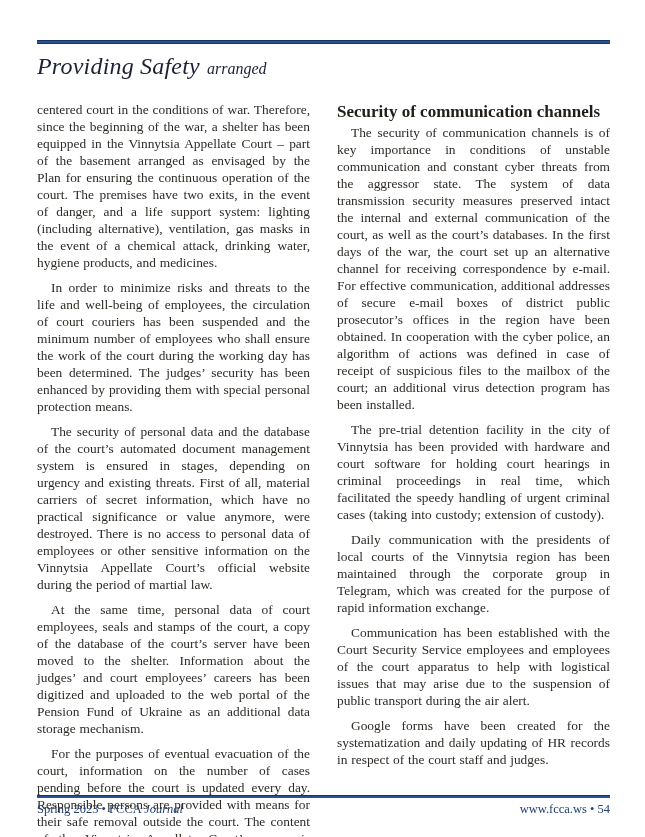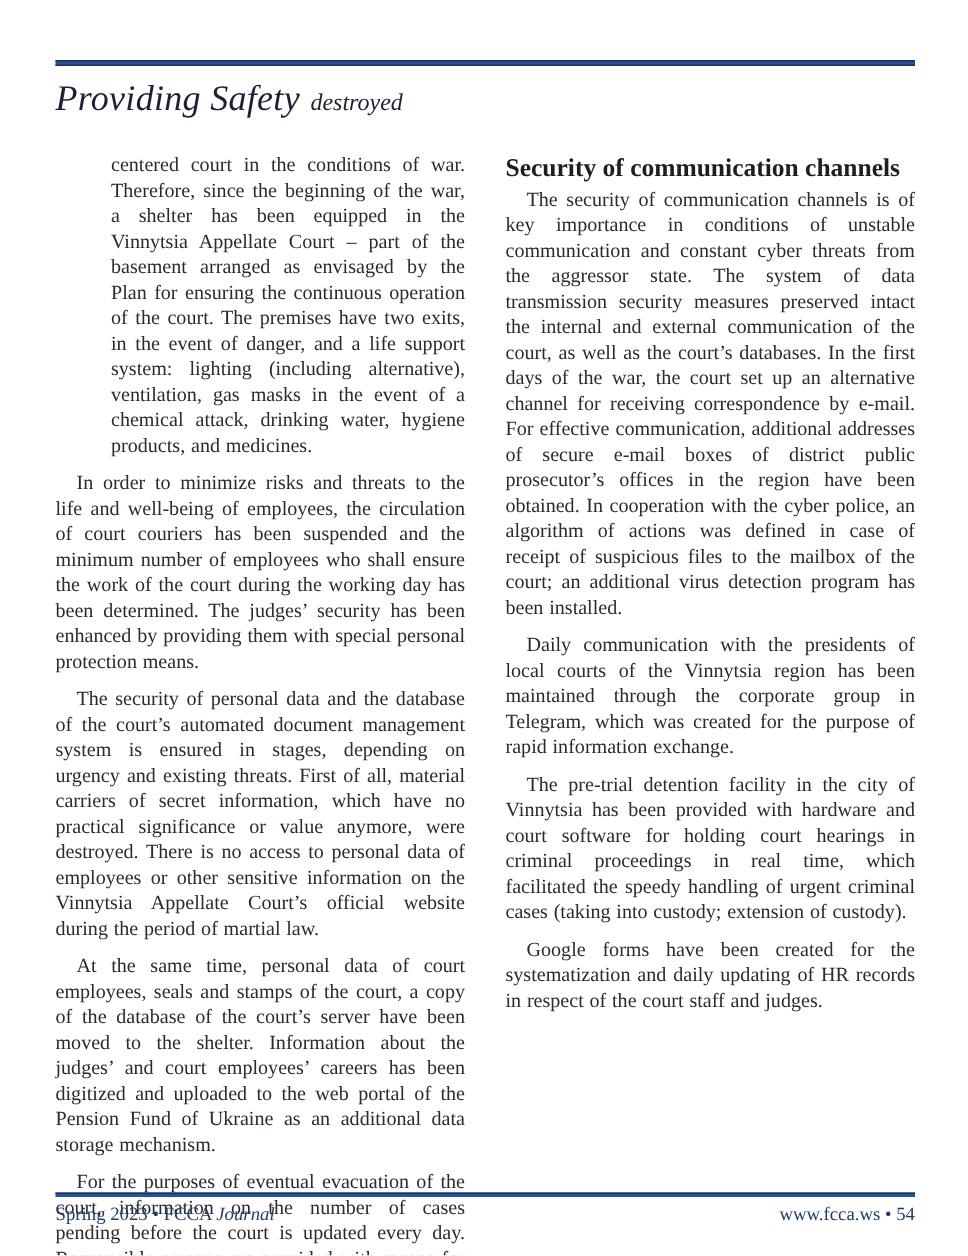--- a/index.html
+++ b/index.html
@@ -58,21 +58,21 @@
     box-sizing: border-box;
   }
   .para {
     font-size: 13.4px;
     line-height: 17px;
     text-align: justify;
     margin: 0 0 8px 0;
     text-indent: 14px;
     word-spacing: 0.5px;
   }
-  .para.noindent { text-indent: 0; margin-left: 37px; }
+  .para.noindent { text-indent: 0; }
   .subhead {
     font-size: 17px;
     line-height: 17px;
     font-weight: bold;
     color: #211d19;
     margin: 2px 0 4px 0;
     text-align: left;
   }
   .footer {
     position: absolute;
@@ -96,38 +96,39 @@
   .footer-left .journal-italic { font-style: italic; }
 </style>
 </head>
 <body>
 
 <div class="page">
 
   <div class="content">
     <div class="header-rule"></div>
     <div class="article-title">
-      <span class="title-main">Providing Safety</span><span class="title-suffix">destroyed</span>
+      <span class="title-main">Providing Safety</span><span class="title-suffix">arranged</span>
     </div>
   </div>
 
   <div class="columns">
     <div class="col">
       <p class="para noindent">centered court in the conditions of war. Therefore, since the beginning of the war, a shelter has been equipped in the Vinnytsia Appellate Court – part of the basement arranged as envisaged by the Plan for ensuring the continuous operation of the court. The premises have two exits, in the event of danger, and a life support system: lighting (including alternative), ventilation, gas masks in the event of a chemical attack, drinking water, hygiene products, and medicines.</p>
       <p class="para">In order to minimize risks and threats to the life and well-being of employees, the circulation of court couriers has been suspended and the minimum number of employees who shall ensure the work of the court during the working day has been determined. The judges’ security has been enhanced by providing them with special personal protection means.</p>
       <p class="para">The security of personal data and the database of the court’s automated document management system is ensured in stages, depending on urgency and existing threats. First of all, material carriers of secret information, which have no practical significance or value anymore, were destroyed. There is no access to personal data of employees or other sensitive information on the Vinnytsia Appellate Court’s official website during the period of martial law.</p>
       <p class="para">At the same time, personal data of court employees, seals and stamps of the court, a copy of the database of the court’s server have been moved to the shelter. Information about the judges’ and court employees’ careers has been digitized and uploaded to the web portal of the Pension Fund of Ukraine as an additional data storage mechanism.</p>
       <p class="para">For the purposes of eventual evacuation of the court, information on the number of cases pending before the court is updated every day. Responsible persons are provided with means for their safe removal outside the court. The content of the Vinnytsia Appellate Court’s server is copied daily to portable media.</p>
 
     </div>
     <div class="col">
       <p class="subhead">Security of communication channels</p>
       <p class="para">The security of communication channels is of key importance in conditions of unstable communication and constant cyber threats from the aggressor state. The system of data transmission security measures preserved intact the internal and external communication of the court, as well as the court’s databases. In the first days of the war, the court set up an alternative channel for receiving correspondence by e-mail. For effective communication, additional addresses of secure e-mail boxes of district public prosecutor’s offices in the region have been obtained. In cooperation with the cyber police, an algorithm of actions was defined in case of receipt of suspicious files to the mailbox of the court; an additional virus detection program has been installed.</p>
+      <p class="para">The pre-trial detention facility in the city of Vinnytsia has been provided with hardware and court software for holding court hearings in criminal proceedings in real time, which facilitated the speedy handling of urgent criminal cases (taking into custody; extension of custody).</p>
       <p class="para">Daily communication with the presidents of local courts of the Vinnytsia region has been maintained through the corporate group in Telegram, which was created for the purpose of rapid information exchange.</p>
-      <p class="para">The pre-trial detention facility in the city of Vinnytsia has been provided with hardware and court software for holding court hearings in criminal proceedings in real time, which facilitated the speedy handling of urgent criminal cases (taking into custody; extension of custody).</p>
+      <p class="para">Communication has been established with the Court Security Service employees and employees of the court apparatus to help with logistical issues that may arise due to the suspension of public transport during the air alert.</p>
       <p class="para">Google forms have been created for the systematization and daily updating of HR records in respect of the court staff and judges.</p>
 
     </div>
   </div>
 
   <div class="footer">
     <div class="footer-rule"></div>
     <div class="footer-row">
       <span class="footer-left">
         <span>Spring 2023 • FCCA</span>

